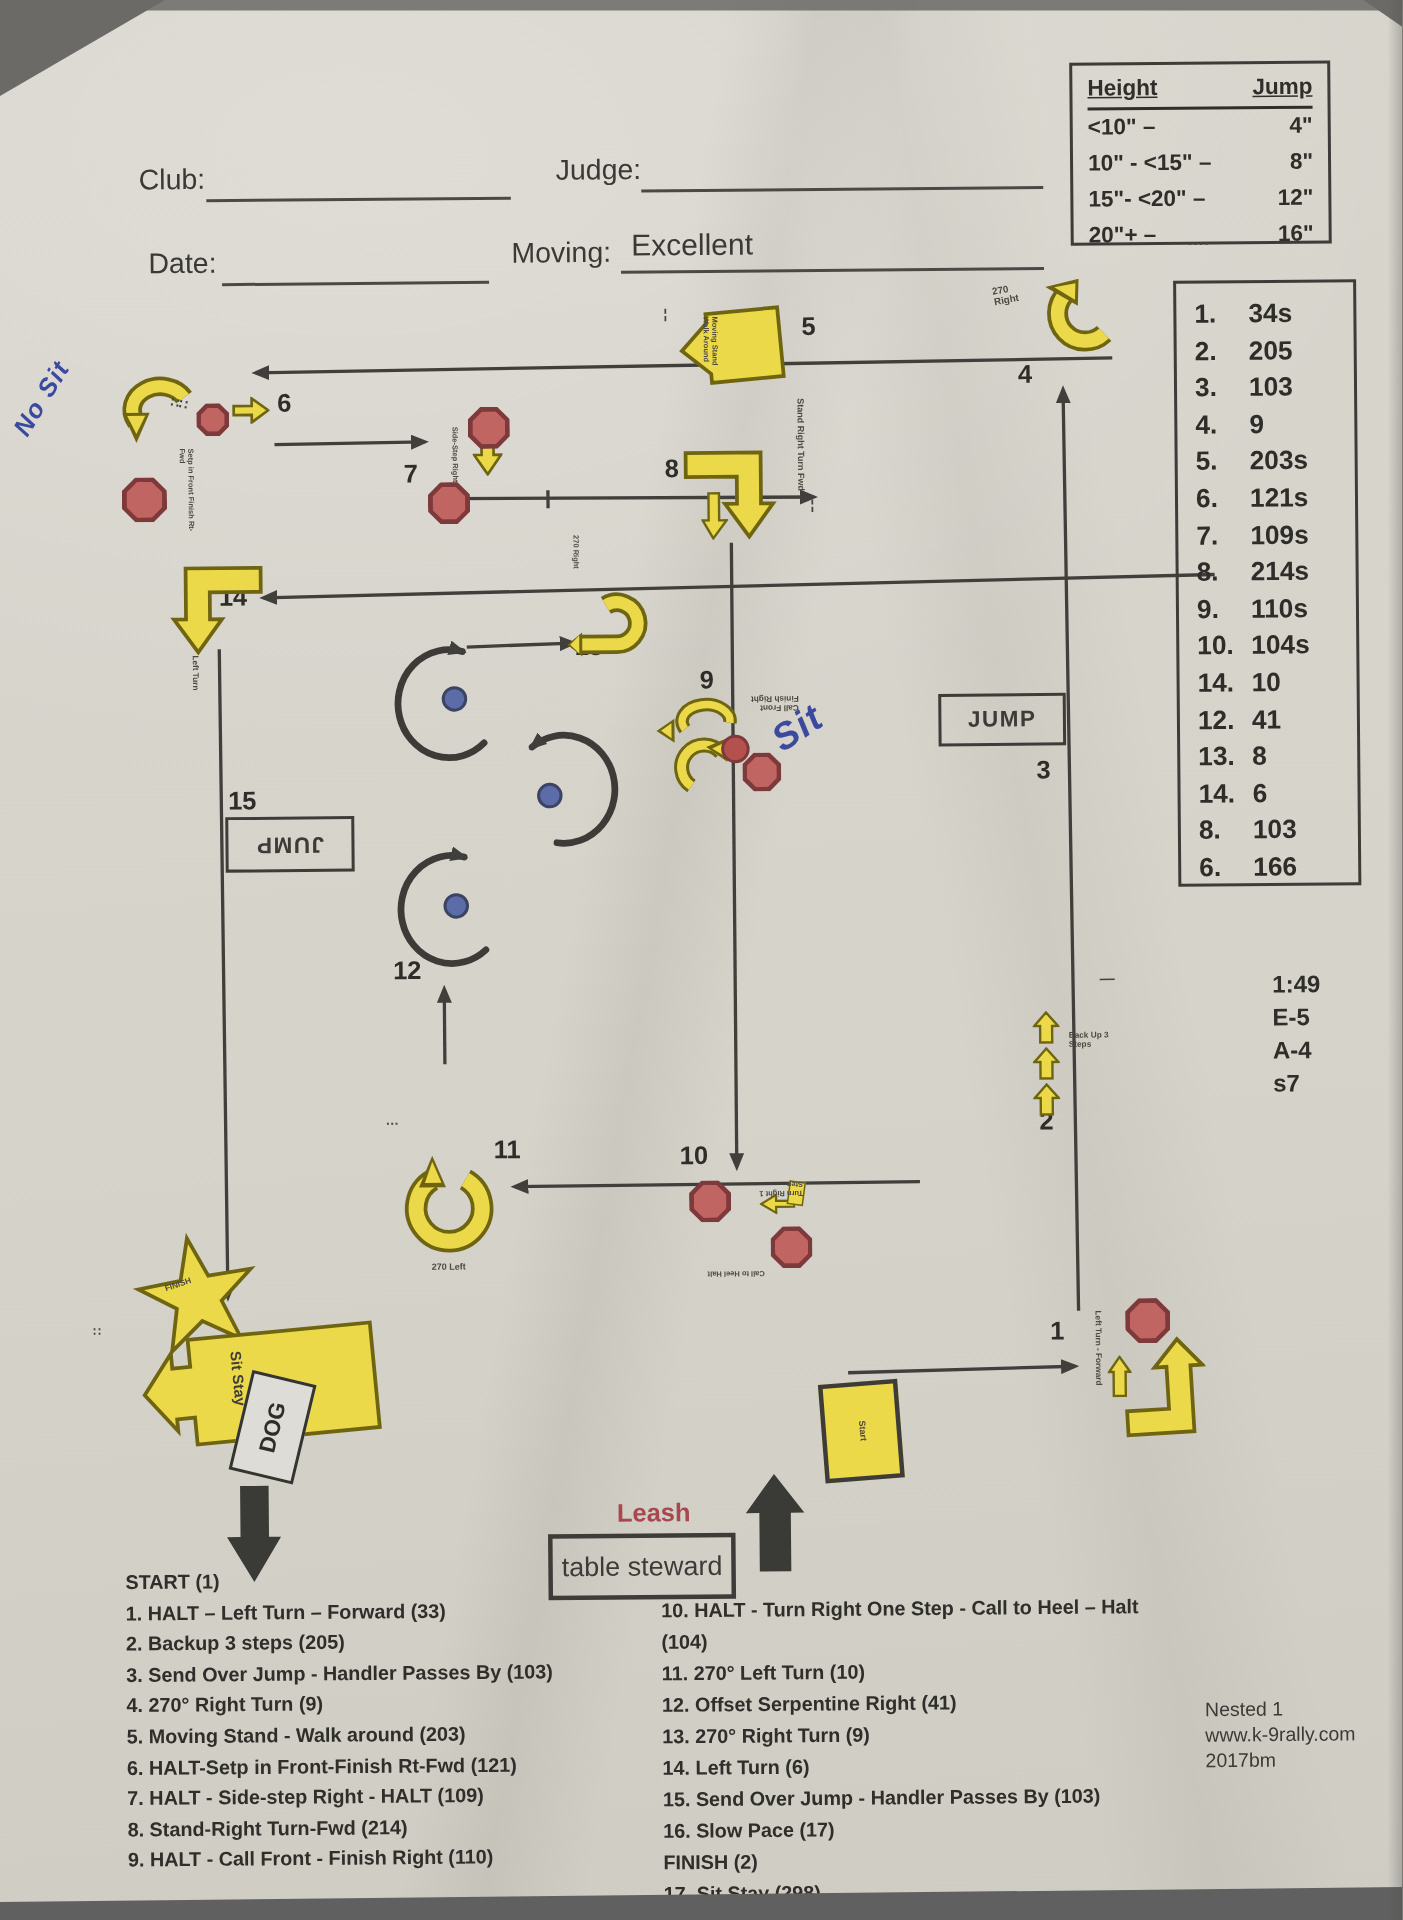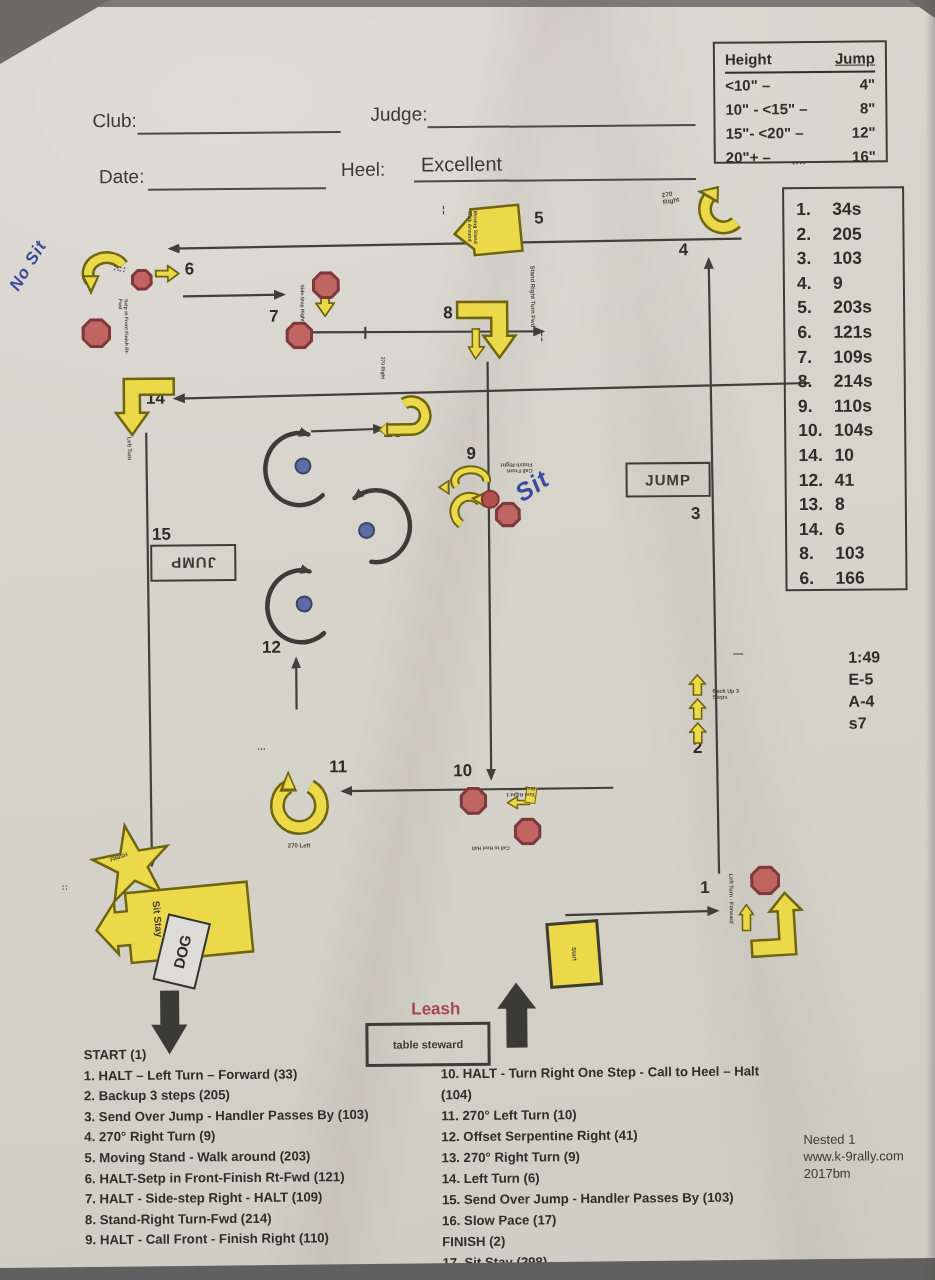--- a/index.html
+++ b/index.html
@@ -69,27 +69,27 @@
       <polygon points="513,983 533,1009 524,1009 524,1048 503,1048 503,1009 494,1009"></polygon>
     </g>
   </svg>
 
   <div class="hlabel" style="left:97px;top:107px">Club:</div>
   <div class="rule" style="left:142px;top:130px;width:203px"></div>
   <div class="hlabel" style="left:375px;top:103px">Judge:</div>
   <div class="rule" style="left:432px;top:126px;width:268px"></div>
   <div class="hlabel" style="left:103px;top:163px">Date:</div>
   <div class="rule" style="left:152px;top:186px;width:178px"></div>
-  <div class="hlabel" style="left:345px;top:158px">Heel:</div>
+  <div class="hlabel" style="left:345px;top:158px">Moving:</div>
   <div class="hlabel" style="left:425px;top:153px;font-size:20px">Excellent</div>
   <div class="rule" style="left:418px;top:180px;width:282px"></div>
 
   <div class="abs" style="left:718px;top:44px;width:174px;height:122px;border:2px solid #3d3c38;padding:4px 10px;box-sizing:border-box">
     <div class="jt-row" style="border-bottom:2px solid #2f2e2a">
-      <span style="">Height</span>
+      <span style="text-decoration:underline">Height</span>
       <span style="text-decoration:underline">Jump</span>
     </div>
     <div class="jt-row">
           <span>&lt;10" –</span>
           <span>4"</span>
         </div>
     <div class="jt-row">
           <span>10" - &lt;15" –</span>
           <span>8"</span>
         </div>
@@ -309,21 +309,21 @@
   </div>
   <div class="bbox" style="left:151px;top:542px;width:82px;height:33px">
     <span class="flip" style="font-weight:bold;font-size:15px;letter-spacing:1px;display:inline-block">JUMP</span>
   </div>
 
   <div class="abs" style="left:545px;top:922px;width:47px;height:60px;background:#ecd94a;border:3px solid #3d3c38;transform:rotate(-4deg);display:flex;align-items:center;justify-content:center">
     <span class="vtext" style="font-size:6px;font-weight:bold;color:#4a483f">Start</span>
   </div>
   <div class="abs" style="left:408px;top:999px;font-weight:bold;font-size:17px;color:#a8474e">Leash</div>
   <div class="bbox" style="left:362px;top:1022px;width:119px;height:38px;border-width:3px">
-    <span style="font-size:11px;font-weight:bold">table steward</span>
+    <span style="font-size:18px;font-weight:normal">table steward</span>
   </div>
 
   <div class="octo" style="left:84px;top:315px;width:30px;height:30px">
         <i></i>
       </div>
   <div class="octo" style="left:134px;top:266px;width:22px;height:22px">
         <i></i>
       </div>
   <div class="octo" style="left:315px;top:270px;width:28px;height:28px">
         <i></i>

